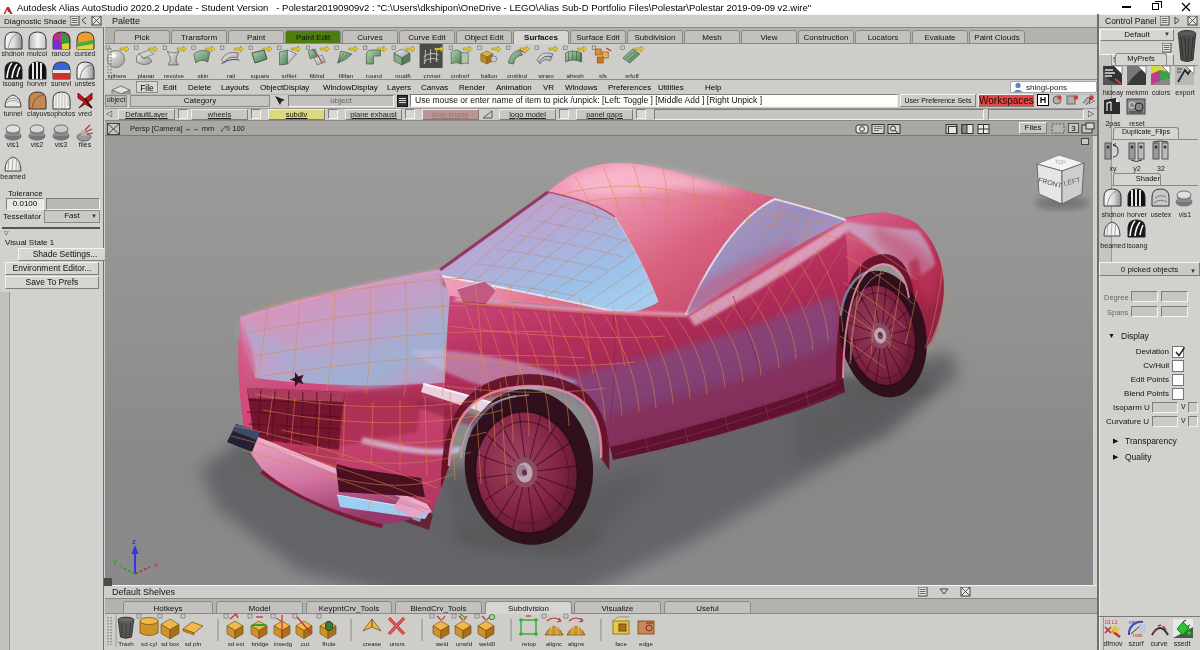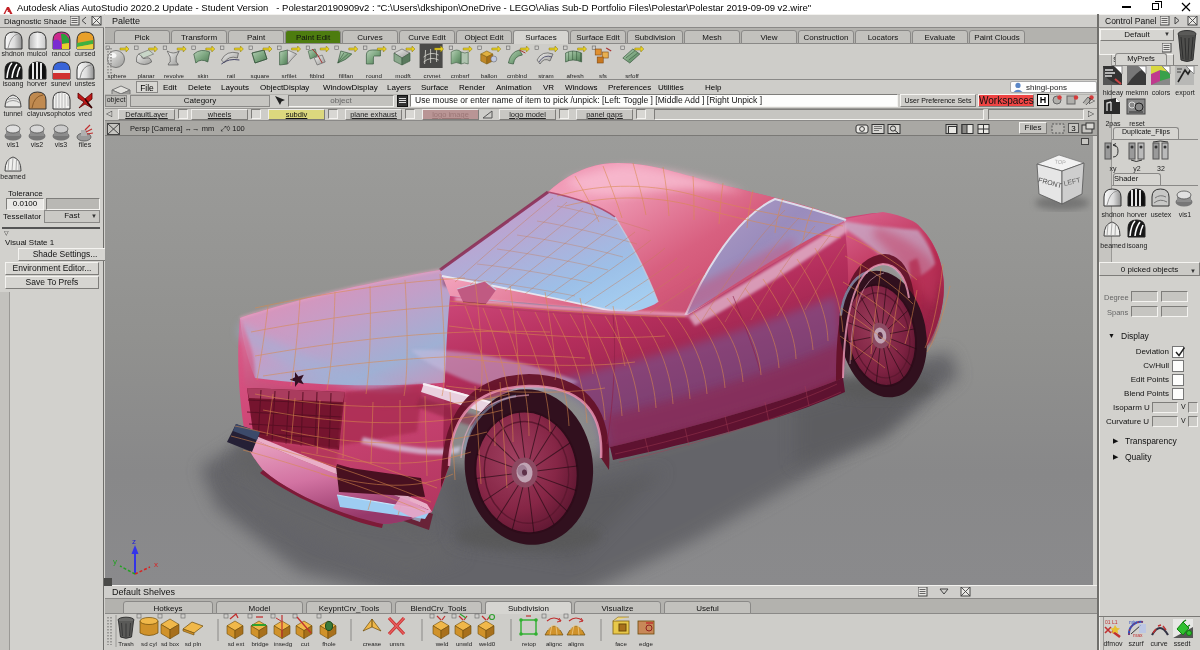--- a/index.html
+++ b/index.html
@@ -162,21 +162,21 @@
 
 <div class="abs" style="left:105px;top:28px;width:992px;height:16px;background:#b3b2ae;border-bottom:1px solid #8a8987;"></div>
 <div id="tabs" class="abs" style="left:114px;top:30px;width:930px;height:14px;display:flex;">
       <div style="width:56px;height:14px;margin-right:1px;font-size:8px;text-align:center;line-height:14px;color:#111;background:#c2c1bd;border:1px solid #8a8987;border-bottom:1px solid #8a8987;border-radius:3px 3px 0 0;overflow:hidden;white-space:nowrap;">Pick</div>
       <div style="width:56px;height:14px;margin-right:1px;font-size:8px;text-align:center;line-height:14px;color:#111;background:#c2c1bd;border:1px solid #8a8987;border-bottom:1px solid #8a8987;border-radius:3px 3px 0 0;overflow:hidden;white-space:nowrap;">Transform</div>
       <div style="width:56px;height:14px;margin-right:1px;font-size:8px;text-align:center;line-height:14px;color:#111;background:#c2c1bd;border:1px solid #8a8987;border-bottom:1px solid #8a8987;border-radius:3px 3px 0 0;overflow:hidden;white-space:nowrap;">Paint</div>
       <div style="width:56px;height:14px;margin-right:1px;font-size:8px;text-align:center;line-height:14px;color:#111;background:#4d7c0f;border:1px solid #8a8987;border-bottom:1px solid #8a8987;border-radius:3px 3px 0 0;overflow:hidden;white-space:nowrap;">Paint Edit</div>
       <div style="width:56px;height:14px;margin-right:1px;font-size:8px;text-align:center;line-height:14px;color:#111;background:#c2c1bd;border:1px solid #8a8987;border-bottom:1px solid #8a8987;border-radius:3px 3px 0 0;overflow:hidden;white-space:nowrap;">Curves</div>
       <div style="width:56px;height:14px;margin-right:1px;font-size:8px;text-align:center;line-height:14px;color:#111;background:#c2c1bd;border:1px solid #8a8987;border-bottom:1px solid #8a8987;border-radius:3px 3px 0 0;overflow:hidden;white-space:nowrap;">Curve Edit</div>
       <div style="width:56px;height:14px;margin-right:1px;font-size:8px;text-align:center;line-height:14px;color:#111;background:#c2c1bd;border:1px solid #8a8987;border-bottom:1px solid #8a8987;border-radius:3px 3px 0 0;overflow:hidden;white-space:nowrap;">Object Edit</div>
-      <div style="width:56px;height:14px;margin-right:1px;font-size:8px;text-align:center;line-height:14px;color:#111;background:#d6d5d1;border:1px solid #8a8987;border-bottom:none;border-radius:3px 3px 0 0;overflow:hidden;white-space:nowrap;">Surfaces</div>
+      <div style="width:56px;height:14px;margin-right:1px;font-size:8px;text-align:center;line-height:14px;color:#111;background:#d6d5d1;border:1px solid #8a8987;border-bottom:none;border-radius:3px 3px 0 0;overflow:hidden;white-space:nowrap;font-weight:bold;">Surfaces</div>
       <div style="width:56px;height:14px;margin-right:1px;font-size:8px;text-align:center;line-height:14px;color:#111;background:#c2c1bd;border:1px solid #8a8987;border-bottom:1px solid #8a8987;border-radius:3px 3px 0 0;overflow:hidden;white-space:nowrap;">Surface Edit</div>
       <div style="width:56px;height:14px;margin-right:1px;font-size:8px;text-align:center;line-height:14px;color:#111;background:#c2c1bd;border:1px solid #8a8987;border-bottom:1px solid #8a8987;border-radius:3px 3px 0 0;overflow:hidden;white-space:nowrap;">Subdivision</div>
       <div style="width:56px;height:14px;margin-right:1px;font-size:8px;text-align:center;line-height:14px;color:#111;background:#c2c1bd;border:1px solid #8a8987;border-bottom:1px solid #8a8987;border-radius:3px 3px 0 0;overflow:hidden;white-space:nowrap;">Mesh</div>
       <div style="width:56px;height:14px;margin-right:1px;font-size:8px;text-align:center;line-height:14px;color:#111;background:#c2c1bd;border:1px solid #8a8987;border-bottom:1px solid #8a8987;border-radius:3px 3px 0 0;overflow:hidden;white-space:nowrap;">View</div>
       <div style="width:56px;height:14px;margin-right:1px;font-size:8px;text-align:center;line-height:14px;color:#111;background:#c2c1bd;border:1px solid #8a8987;border-bottom:1px solid #8a8987;border-radius:3px 3px 0 0;overflow:hidden;white-space:nowrap;">Construction</div>
       <div style="width:56px;height:14px;margin-right:1px;font-size:8px;text-align:center;line-height:14px;color:#111;background:#c2c1bd;border:1px solid #8a8987;border-bottom:1px solid #8a8987;border-radius:3px 3px 0 0;overflow:hidden;white-space:nowrap;">Locators</div>
       <div style="width:56px;height:14px;margin-right:1px;font-size:8px;text-align:center;line-height:14px;color:#111;background:#c2c1bd;border:1px solid #8a8987;border-bottom:1px solid #8a8987;border-radius:3px 3px 0 0;overflow:hidden;white-space:nowrap;">Evaluate</div>
       <div style="width:56px;height:14px;margin-right:1px;font-size:8px;text-align:center;line-height:14px;color:#111;background:#c2c1bd;border:1px solid #8a8987;border-bottom:1px solid #8a8987;border-radius:3px 3px 0 0;overflow:hidden;white-space:nowrap;">Paint Clouds</div>
     </div>
 
@@ -334,21 +334,21 @@
     </svg>
 
 <div class="abs" style="left:105px;top:80px;width:992px;height:14px;background:#cecdc9;"></div>
 <div class="abs" style="left:136px;top:81px;width:22px;height:12px;border:1px solid #8a8987;background:#d8d7d3;font-size:8.5px;text-align:center;color:#000;line-height:12px;">File</div>
     <div class="abs" style="left:163px;top:83px;font-size:8px;color:#000;white-space:nowrap;">Edit</div>
     <div class="abs" style="left:188px;top:83px;font-size:8px;color:#000;white-space:nowrap;">Delete</div>
     <div class="abs" style="left:221px;top:83px;font-size:8px;color:#000;white-space:nowrap;">Layouts</div>
     <div class="abs" style="left:260px;top:83px;font-size:8px;color:#000;white-space:nowrap;">ObjectDisplay</div>
     <div class="abs" style="left:323px;top:83px;font-size:8px;color:#000;white-space:nowrap;">WindowDisplay</div>
     <div class="abs" style="left:387px;top:83px;font-size:8px;color:#000;white-space:nowrap;">Layers</div>
-    <div class="abs" style="left:421px;top:83px;font-size:8px;color:#000;white-space:nowrap;">Surface</div>
+    <div class="abs" style="left:421px;top:83px;font-size:8px;color:#000;white-space:nowrap;">Canvas</div>
     <div class="abs" style="left:459px;top:83px;font-size:8px;color:#000;white-space:nowrap;">Render</div>
     <div class="abs" style="left:496px;top:83px;font-size:8px;color:#000;white-space:nowrap;text-align:right;">Animation</div>
     <div class="abs" style="left:543px;top:83px;font-size:8px;color:#000;white-space:nowrap;">VR</div>
     <div class="abs" style="left:565px;top:83px;font-size:8px;color:#000;white-space:nowrap;">Windows</div>
     <div class="abs" style="left:608px;top:83px;font-size:8px;color:#000;white-space:nowrap;">Preferences</div>
     <div class="abs" style="left:658px;top:83px;font-size:8px;color:#000;white-space:nowrap;">Utilities</div>
     <div class="abs" style="left:705px;top:83px;font-size:8px;color:#000;white-space:nowrap;">Help</div>
 <svg class="abs" style="left:108px;top:82px;" width="26" height="22">
       <path d="M4 8 L13 4 L22 8 L13 12 Z" fill="#e2e1dd" stroke="#777"></path>
       <path d="M4 8 L4 16 L13 20 L13 12 Z" fill="#b8b7b3" stroke="#777"></path>
@@ -972,21 +972,21 @@
 <div class="lbl" style="left:1124px;top:89px;width:26px;">mekmn</div>
 <div class="lbl" style="left:1148px;top:89px;width:26px;">colors</div>
 <div class="lbl" style="left:1172px;top:89px;width:26px;">export</div>
 <div class="lbl" style="left:1100px;top:120px;width:26px;">2pas</div>
 <div class="lbl" style="left:1124px;top:120px;width:26px;">reset</div>
 <div class="abs" style="left:1113px;top:127px;width:66px;height:12px;background:#d6d5d1;border:1px solid #8a8987;border-bottom:none;border-radius:3px 3px 0 0;font-size:7px;text-align:center;color:#111;">Duplicate_Flips</div>
 <div class="abs" style="left:1112px;top:139px;width:86px;height:1px;background:#8a8987;"></div>
 <div class="lbl" style="left:1100px;top:165px;width:26px;">xy</div>
 <div class="lbl" style="left:1124px;top:165px;width:26px;">y2</div>
 <div class="lbl" style="left:1148px;top:165px;width:26px;">32</div>
-<div class="abs" style="left:1113px;top:173px;width:48px;height:12px;background:#d6d5d1;border:1px solid #8a8987;border-bottom:none;border-radius:3px 3px 0 0;font-size:7.5px;text-align:left;color:#111;">Shader</div>
+<div class="abs" style="left:1113px;top:173px;width:48px;height:12px;background:#d6d5d1;border:1px solid #8a8987;border-bottom:none;border-radius:3px 3px 0 0;font-size:7.5px;text-align:right;color:#111;">Shader</div>
 <div class="abs" style="left:1112px;top:185px;width:86px;height:1px;background:#8a8987;"></div>
 <div class="lbl" style="left:1100px;top:211px;width:26px;">shdnon</div>
 <div class="lbl" style="left:1124px;top:211px;width:26px;">horver</div>
 <div class="lbl" style="left:1148px;top:211px;width:26px;">usetex</div>
 <div class="lbl" style="left:1172px;top:211px;width:26px;">vis1</div>
 <div class="lbl" style="left:1100px;top:242px;width:26px;">beamed</div>
 <div class="lbl" style="left:1124px;top:242px;width:26px;">isoang</div>
 <div class="abs raised" style="left:1099px;top:262px;width:101px;height:14px;background:#cbcac6;font-size:8px;text-align:center;color:#111;line-height:13px;">0 picked objects<span style="position:absolute;right:3px;top:2px;font-size:6px;color:#333;">▼</span></div>
 <div class="abs" style="left:1104px;top:293px;font-size:7.5px;color:#666;">Degree</div>
 <div class="abs sunken" style="left:1131px;top:291px;width:27px;height:11px;background:#c6c5c1;"></div>

